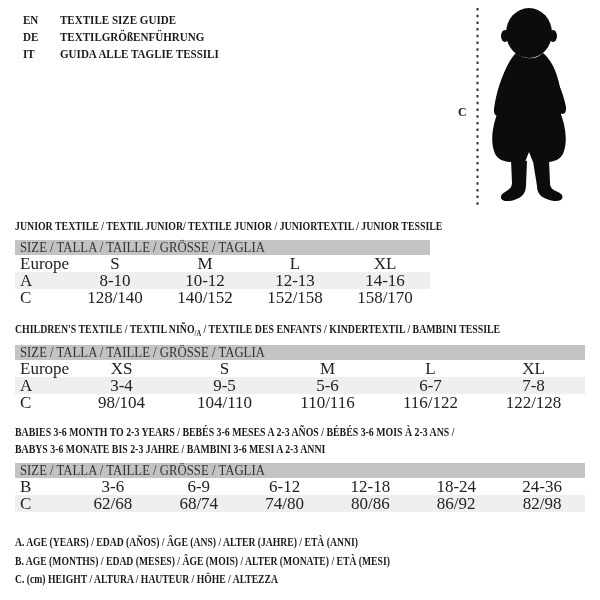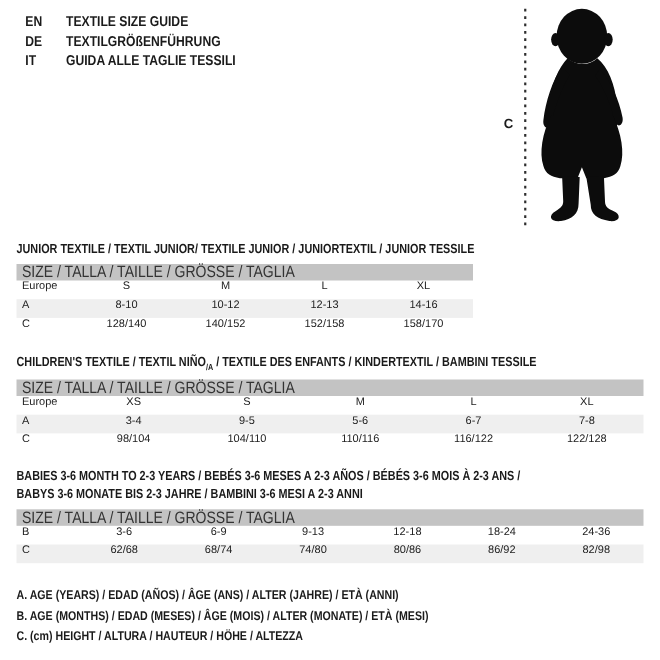--- a/index.html
+++ b/index.html
@@ -4,21 +4,21 @@
 <style>
   :root{
     --bar:#c3c3c3;
     --stripe:#efefef;
     --ink:#1a1a1a;
   }
   *{margin:0;padding:0;box-sizing:border-box;}
   html,body{background:#fff;}
   .page{
     position:relative;width:600px;height:600px;background:#fff;overflow:hidden;
-    font-family:Liberation Sans, sans-serif;color:var(--ink);
+    font-family:Liberation Serif, serif;color:var(--ink);
   }
   
   .lang-block{position:absolute;left:23px;top:11px;}
   .lang-row{display:flex;height:17.4px;align-items:center;}
   .lang-code,.lang-label{
     display:inline-block;font-weight:bold;font-size:13px;white-space:nowrap;
     transform:scaleX(.85);transform-origin:0 50%;
   }
   .lang-code{width:37px;}
   
@@ -36,21 +36,21 @@
   }
   .tbl-title sub{font-size:8px;}
   #sec-0 .tbl{margin-top:5px;}
   #sec-1 .tbl{margin-top:7px;}
   #sec-2 .tbl{margin-top:5px;}
   .thead{
     height:15px;background:var(--bar);display:flex;align-items:center;
     padding-left:5px;font-size:15px;color:#333;
   }
   .thead-text{display:inline-block;white-space:nowrap;transform:scaleX(.85);transform-origin:0 50%;}
-  .trow{display:flex;height:17px;align-items:flex-start;font-size:10px;color:#222;}
+  .trow{display:flex;height:17px;align-items:center;font-size:17px;color:#222;}
   .trow.stripe{background:var(--stripe);}
   .tlabel{flex:none;width:55px;padding-left:5px;}
   .tcell{flex:1;text-align:center;}
   
   .footnotes{position:absolute;left:15px;top:533px;}
   .footnote{
     font-size:11.5px;font-weight:bold;line-height:18.5px;white-space:nowrap;
     transform:scaleX(.84);transform-origin:0 0;
   }
 </style>
@@ -157,21 +157,21 @@
       <div class="tbl-title"><span>BABIES 3-6 MONTH TO 2-3 YEARS / BEBÉS 3-6 MESES A 2-3 AÑOS / BÉBÉS 3-6 MOIS À 2-3 ANS /</span></div>
       <div class="tbl-title">BABYS 3-6 MONATE BIS 2-3 JAHRE / BAMBINI 3-6 MESI A 2-3 ANNI</div>
       <div class="tbl">
         <div class="thead">
           <span class="thead-text">SIZE / TALLA / TAILLE / GRÖSSE / TAGLIA</span>
         </div>
         <div class="trow">
           <span class="tlabel">B</span>
           <span class="tcell">3-6</span>
           <span class="tcell">6-9</span>
-          <span class="tcell">9-13</span>
+          <span class="tcell">6-12</span>
           <span class="tcell">12-18</span>
           <span class="tcell">18-24</span>
           <span class="tcell">24-36</span>
         </div>
         <div class="trow stripe">
           <span class="tlabel">C</span>
           <span class="tcell">62/68</span>
           <span class="tcell">68/74</span>
           <span class="tcell">74/80</span>
           <span class="tcell">80/86</span>

